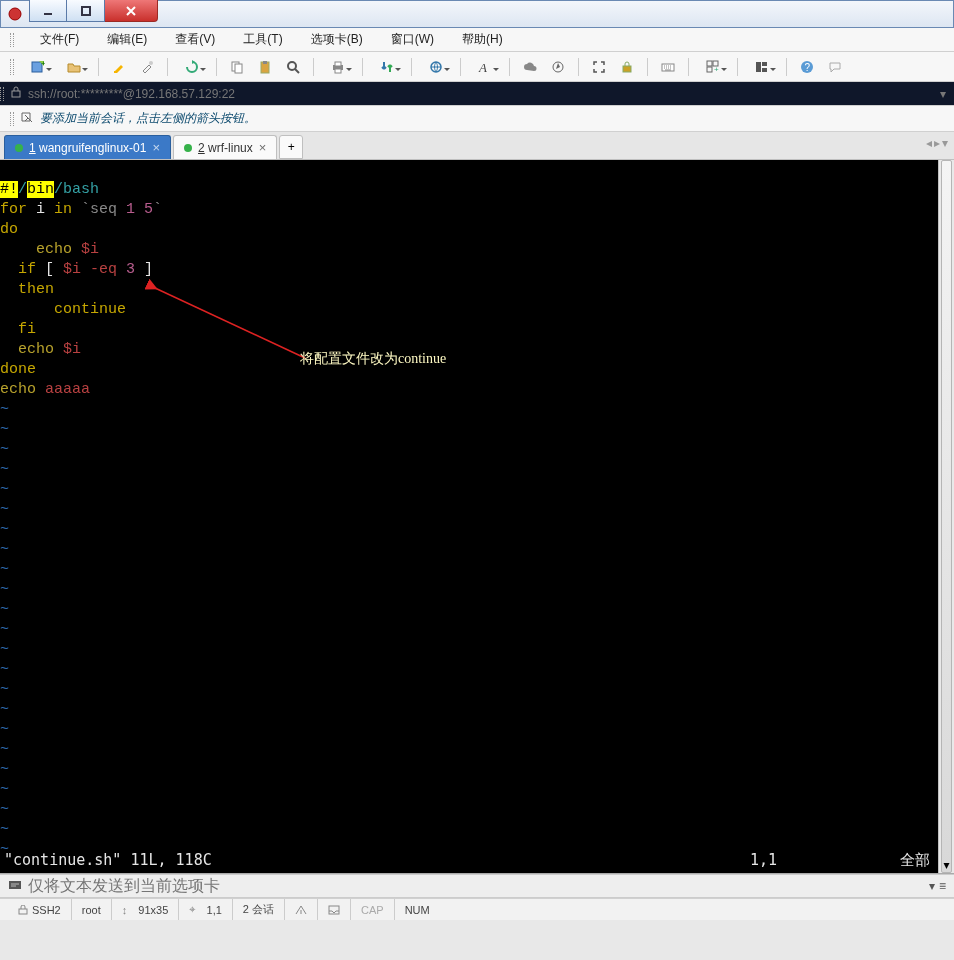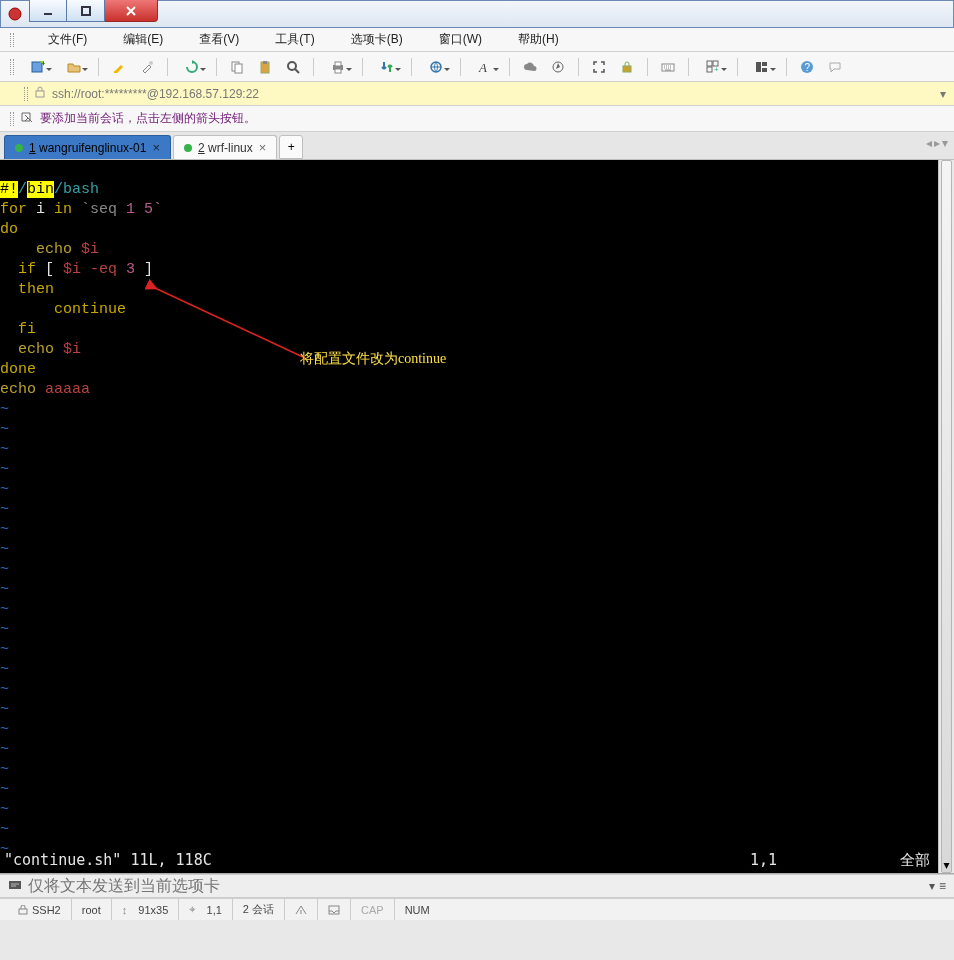--- a/index.html
+++ b/index.html
@@ -8,48 +8,48 @@
 
 .titlebar { height:28px; background:linear-gradient(#f3f6fb,#dde6f2); border:1px solid #6a89b3; display:flex; align-items:center; padding:0 0 0 6px; position:relative; }
 .titlebar .app-icon { width:16px; height:16px; margin-right:6px; display:flex; align-items:center; justify-content:center; }
 .titlebar .title-text { color:#2b2b2b; font-size:12px; flex:1; }
 .winbtns { display:flex; height:100%; }
 .winbtn { width:38px; height:22px; margin-top:-1px; display:flex; align-items:center; justify-content:center; border:1px solid #5a7aa8; border-top:none; background:linear-gradient(#f8fbff,#cfe0f3); }
 .winbtn.close { background:linear-gradient(#e77,#c9302c); border-color:#9b2a25; width:53px; border-top-right-radius:0; border-bottom-right-radius:4px;}
 .winbtn + .winbtn { border-left:none; }
 
 
-.menubar { height:24px; background:#f7f7f7; border-bottom:1px solid #d0d0d0; display:flex; align-items:center; padding-left:10px; gap:20px; }
+.menubar { height:24px; background:#f7f7f7; border-bottom:1px solid #d0d0d0; display:flex; align-items:center; padding-left:10px; gap:12px; }
 .menubar .grip { width:4px; height:14px; border-left:1px dotted #999; border-right:1px dotted #999; margin-right:6px; }
 .menuitem { padding:3px 8px; color:#222; cursor:default; }
 
 
 .toolbar { height:30px; background:#f7f7f7; border-bottom:1px solid #d0d0d0; display:flex; align-items:center; padding-left:10px; gap:4px; }
 .toolbar .grip { width:4px; height:16px; border-left:1px dotted #999; border-right:1px dotted #999; margin-right:4px; }
 .tbtn { width:24px; height:22px; display:flex; align-items:center; justify-content:center; border-radius:3px; position:relative; }
 .tbtn.drop::after { content:""; position:absolute; right:2px; bottom:4px; border:3px solid transparent; border-top-color:#555; }
 .tbtn.drop { width:32px; }
 .tsep { width:1px; height:18px; background:#ccc; margin:0 4px; }
 
 
-.addrbar { height:24px; background:#fef9c3; border-bottom:1px solid #d0d0d0; display:flex; align-items:center; padding-left:24px; }
+.addrbar { height:24px; background:#0f172a; border-bottom:1px solid #d0d0d0; display:flex; align-items:center; padding-left:0; }
 .addrbar .grip { width:4px; height:14px; border-left:1px dotted #999; border-right:1px dotted #999; margin-right:6px; }
 .addrbar .lock { margin-right:6px; color:#888; }
 .addrbar .addr { color:#777; flex:1; }
 .addrbar .end { margin-right:8px; color:#777; }
 
 
-.hintbar { height:26px; background:#f7f7f7; border-bottom:1px solid #d0d0d0; display:flex; align-items:center; padding-left:10px; color:#701a75; }
+.hintbar { height:26px; background:#f7f7f7; border-bottom:1px solid #d0d0d0; display:flex; align-items:center; padding-left:10px; color:#0c4a6e;font-style:italic; }
 .hintbar .grip { width:4px; height:14px; border-left:1px dotted #999; border-right:1px dotted #999; margin-right:6px; }
 .hintbar .hicon { margin-right:6px; color:#555; }
 
 
 .tabstrip { height:28px; background:#e6e6e6; display:flex; align-items:flex-end; padding-left:4px; position:relative; border-bottom:1px solid #bfbfbf;}
 .tab { height:24px; padding:0 10px; display:flex; align-items:center; gap:6px; border:1px solid #bfbfbf; border-bottom:none; background:#fafafa; font-size:12px; color:#333; border-top-left-radius:3px; border-top-right-radius:3px; margin-right:2px; position:relative; }
-.tab.active { background:#3b79c7; color:#000000; border-color:#2a5f9e; }
+.tab.active { background:#3b79c7; color:#ffffff; border-color:#2a5f9e; }
 .tab .dot { width:8px; height:8px; border-radius:50%; background:#36b24a; }
 .tab .close { color:inherit; opacity:.7; font-size:13px; }
 .tab .num { text-decoration:underline; }
 .newtab { width:24px; height:24px; border:1px solid #bfbfbf; display:flex; align-items:center; justify-content:center; background:#fafafa; border-top-left-radius:3px; border-top-right-radius:3px; }
 .tabnav { position:absolute; right:6px; top:4px; display:flex; gap:2px; align-items:center; }
 .tabnav span { color:#999; font-size:12px; }
 
 
 .term-wrap { position:relative; background:#000; height:714px; border-bottom:1px solid #aaa; }
 .term { font-family:Consolas,"Courier New",monospace; font-size:15px; line-height:20px; color:#ccc; padding:0; white-space:pre; position:absolute; left:0; top:0; right:16px; bottom:0; }
@@ -69,21 +69,21 @@
 .k-white { color:#e5e5e5; }
 .k-gray  { color:#888; }
 .status-line { position:absolute; bottom:0; left:0; right:16px; padding:0 8px 3px 4px; display:flex; color:#e5e5e5; font-family:Consolas,monospace; font-size:15px; }
 .status-line .l { flex:0 0 auto; }
 .status-line .m { flex:1; }
 .status-line .r1 { width:120px; text-align:left; }
 .status-line .r2 { width:60px; text-align:right; }
 
 
 .annot-line { position:absolute; pointer-events:none; }
-.annot-text { position:absolute; color:#fde047; font-size:14px; font-family:"SimSun","Microsoft YaHei"; }
+.annot-text { position:absolute; color:#fef9c3; font-size:14px; font-family:"SimSun","Microsoft YaHei"; }
 
 
 .inputbar { height:24px; background:#eee; border-top:1px solid #ccc; border-bottom:1px solid #ccc; display:flex; align-items:center; padding-left:8px; }
 .inputbar .icon { color:#777; margin-right:6px; }
 .inputbar input { flex:1; border:none; background:transparent; color:#999; font-size:16px; outline:none; }
 .inputbar .end { padding:0 8px; color:#555; display:flex; gap:4px; align-items:center;}
 
 
 .statusbar { height:22px; background:#f2f2f2; border-top:1px solid #d0d0d0; display:flex; align-items:center; padding:0 8px; font-size:11px; color:#444; }
 .statusbar .left { flex:1; }

